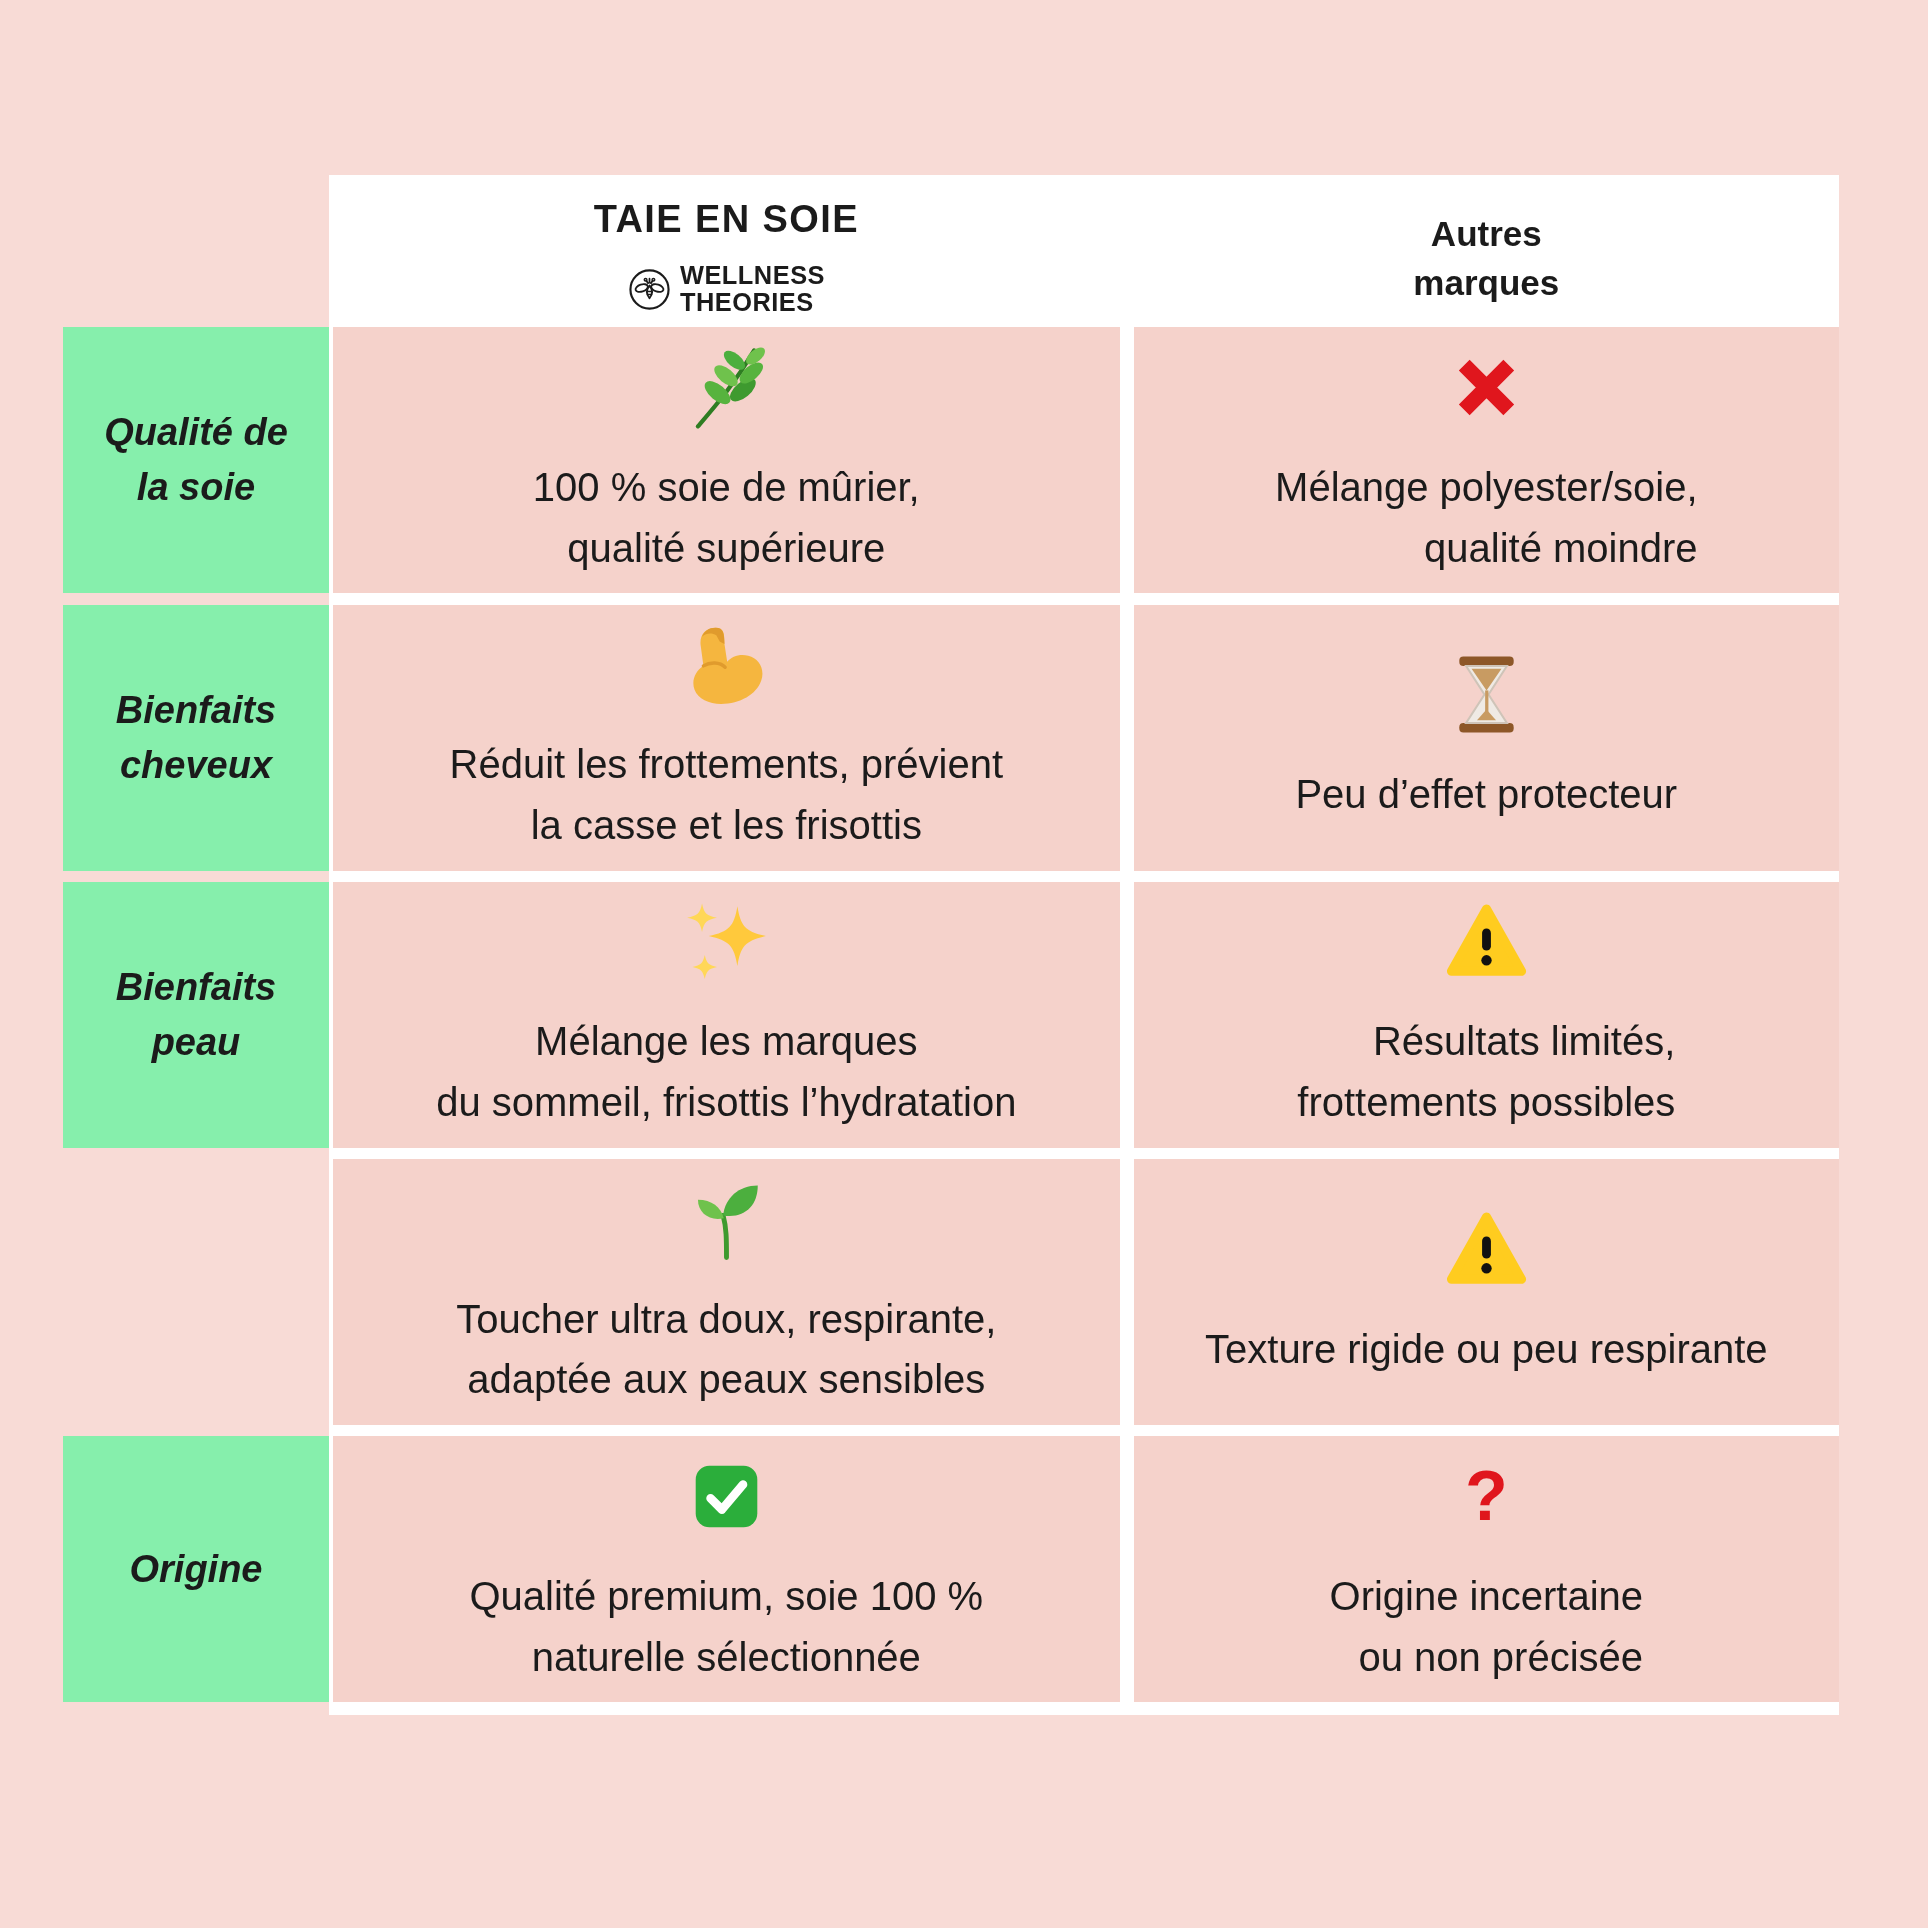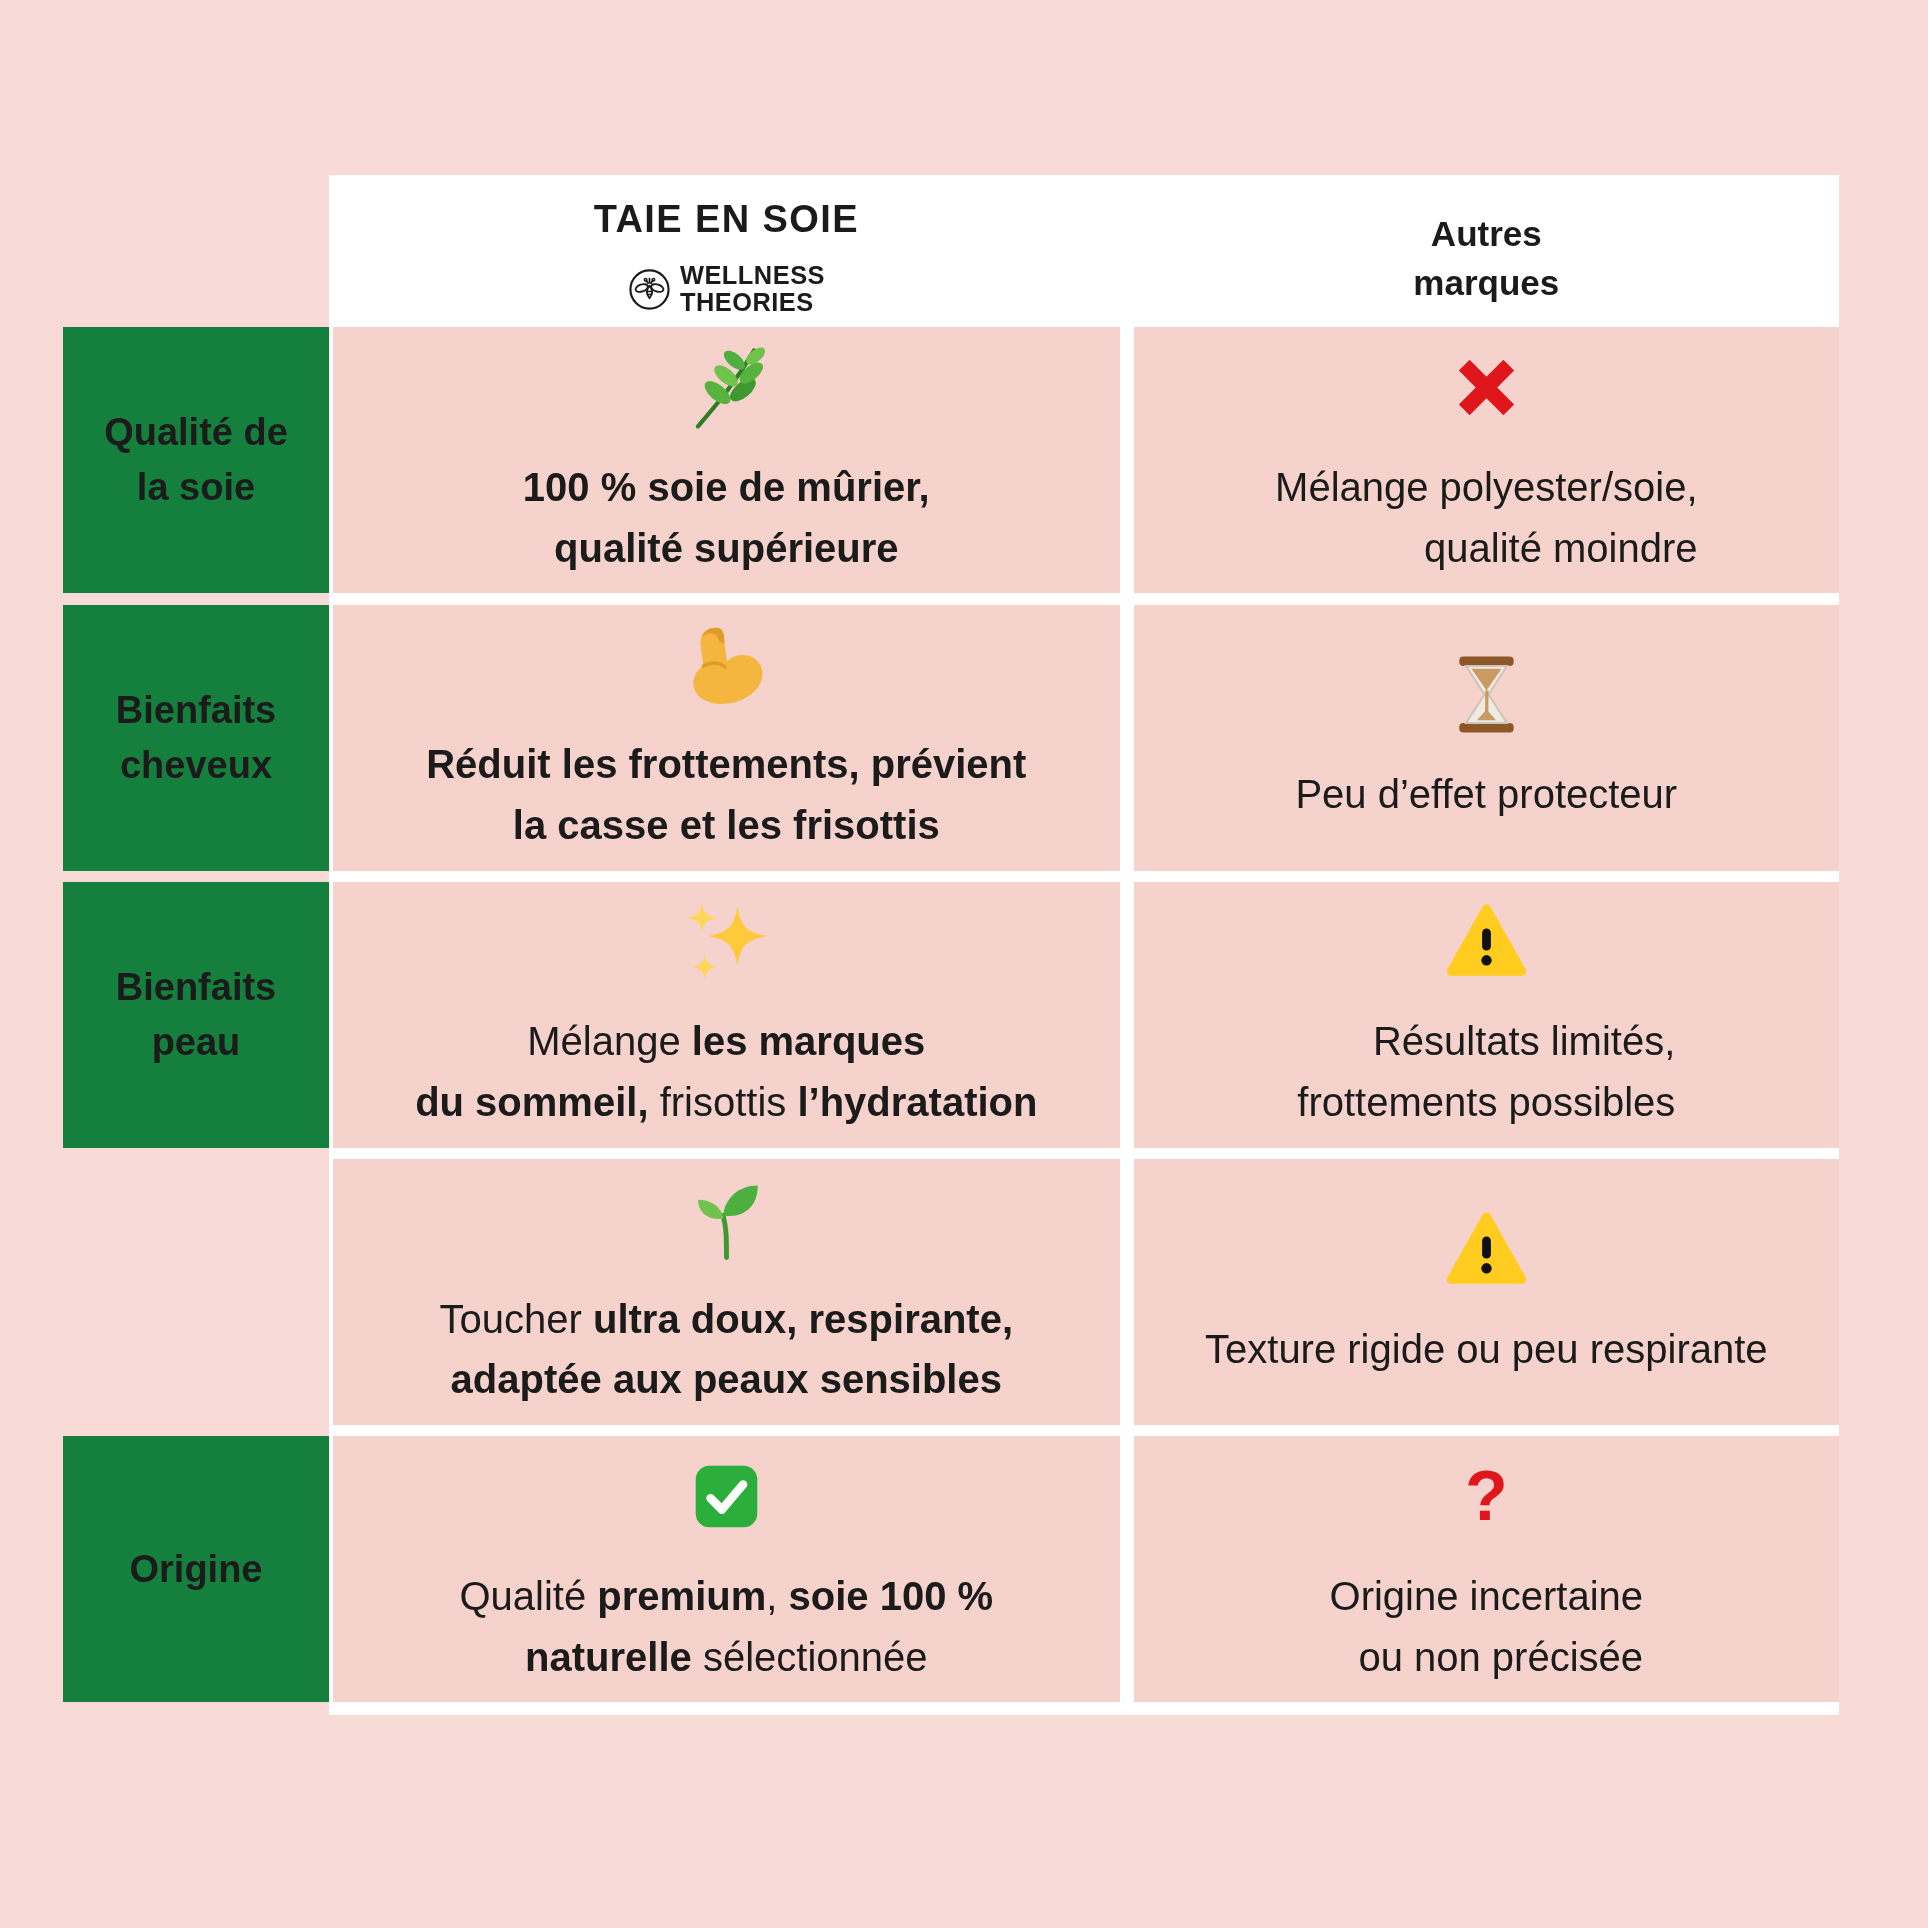--- a/index.html
+++ b/index.html
@@ -55,44 +55,45 @@
     font-size: 25.4px; font-weight: 700; letter-spacing: 0.5px;
     line-height: 1.08; text-align: left; white-space: pre-line;
   }
   .other-title {
     font-size: 35px; font-weight: 700; line-height: 1.4; white-space: pre-line;
   }
 
   
   .label-cell {
     grid-column: 1;
-    background: #15803d;
+    background: #86efac;
     display: flex; align-items: center; justify-content: center;
     text-align: center;
     font-size: 38px; font-weight: 700; line-height: 1.45;
     white-space: pre-line;
+    font-style: italic;
   }
   .label-cell.small { font-size: 31px; }
 
   
   .content-cell {
     background: #F5D2CB;
     display: flex; flex-direction: column;
     align-items: center; justify-content: center;
     gap: 24.5px;
     text-align: center;
     padding: 0 24.5px;
   }
   .brand-col { grid-column: 3; }
   .other-col { grid-column: 5; }
   .cell-text {
     font-size: 40px; font-weight: 400; line-height: 1.52;
     white-space: pre-line;
   }
-  .cell-text .b { font-weight: 700; }
+  .cell-text .b { font-weight: 400; }
   .other-col .cell-text { font-size: 40px; text-align: right; }
 
   .icon-slot {
     display: flex; align-items: center; justify-content: center;
     min-height: 90px;
   }
   .qm {
     font-size: 70px; font-weight: 700; color: #E0161D; line-height: 1;
     font-family: "Liberation Sans", sans-serif;
   }

